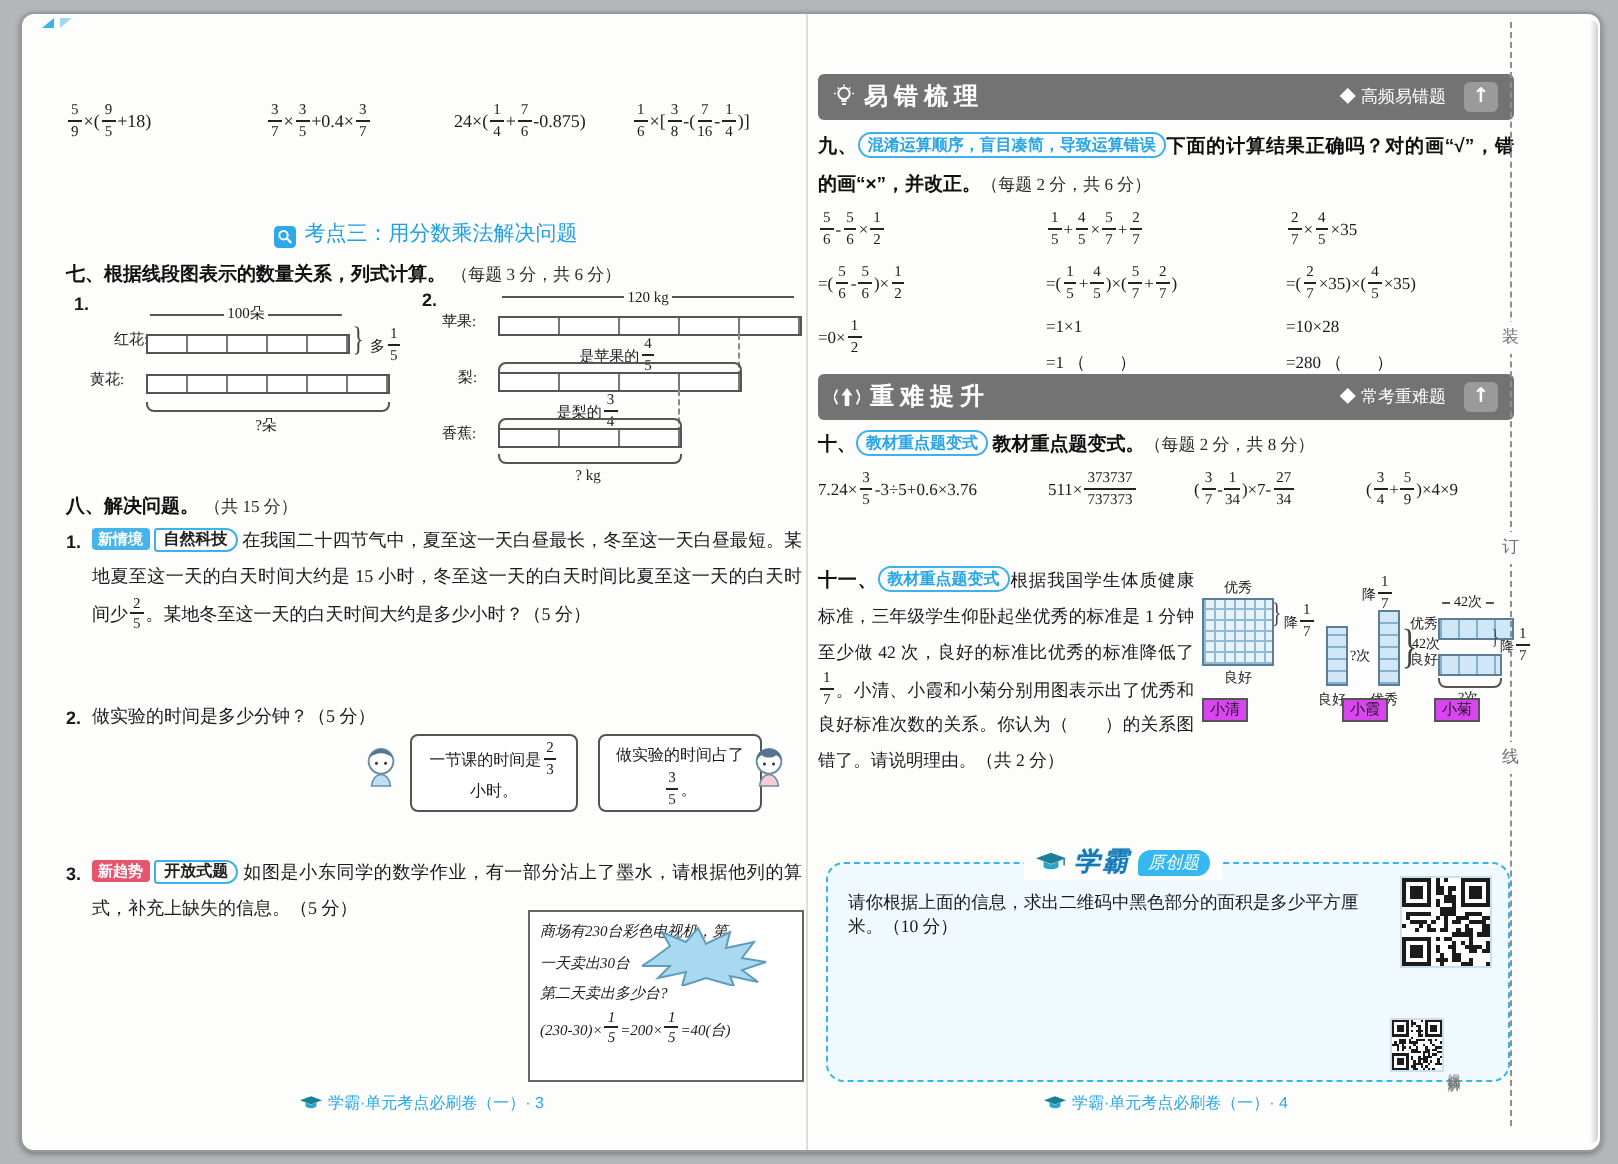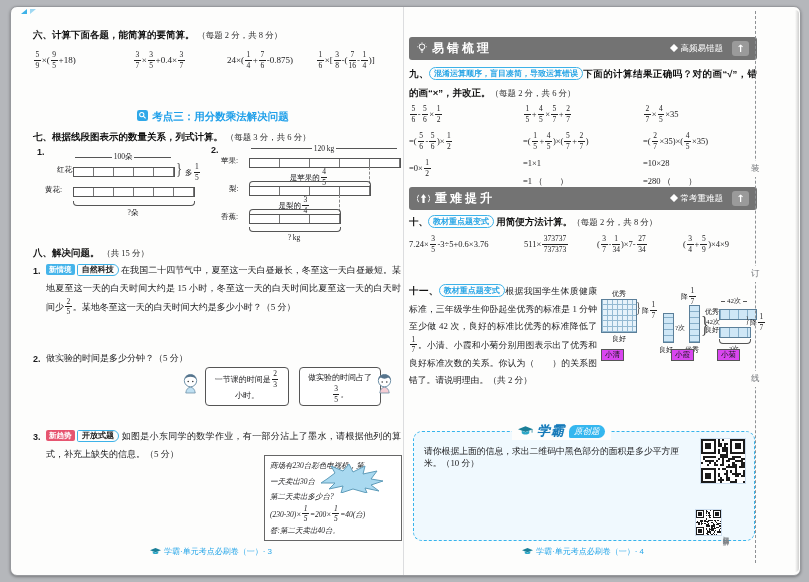--- a/index.html
+++ b/index.html
@@ -11,22 +11,22 @@
         background:linear-gradient(90deg,rgba(0,0,0,0),rgba(0,0,0,.18));}
   .spine{position:absolute;left:392px;top:0;bottom:0;width:1px;background:#dcdddf}
   .abs{position:absolute}
   .sans{font-family:"Liberation Sans","DejaVu Sans",sans-serif}
   .hd{font-family:"Liberation Sans","DejaVu Sans",sans-serif;font-weight:bold;font-size:9.5px;color:#111}
   .score{font-weight:normal;font-family:"Liberation Serif",serif;font-size:8.5px;color:#2b2b2b}
   .math{font-size:9px;white-space:nowrap}
   .frac{display:inline-block;text-align:center;vertical-align:-0.55em;line-height:1;font-size:7.5px;margin:0 1px}
   .frac .fn{display:block;padding:0 1.5px 1px;border-bottom:1px solid #222}
   .frac .fd{display:block;padding-top:1px}
-  .kaodian{color:#1e9fe9;font-weight:bold;font-size:10.5px;text-align:center;
-           font-family:"Liberation Sans",sans-serif;display:flex;align-items:flex-start;justify-content:center;gap:4px}
+  .kaodian{color:#1e9fe9;font-weight:normal;font-size:10.5px;text-align:center;
+           font-family:"Liberation Sans",sans-serif;display:flex;align-items:flex-end;justify-content:center;gap:4px}
   .tag-solid{display:inline-block;background:#45b4ea;color:#fff;font-size:7.5px;line-height:11px;
              padding:0 3px;border-radius:2px;font-family:"Liberation Sans",sans-serif;font-weight:bold;vertical-align:1px}
   .tag-red{background:#e65570}
   .tag-outline{display:inline-block;border:1px solid #3db2e8;color:#222;font-size:8px;line-height:10px;
              padding:0 4px;border-radius:2px 7px 7px 2px;font-family:"Liberation Sans",sans-serif;font-weight:bold;vertical-align:1px}
   .pill{display:inline-block;border:1px solid #3db2e8;color:#2aa6e6;font-size:8px;line-height:11px;
              padding:0 4px;border-radius:8px;font-weight:bold;font-family:Liberation Serif, serif;vertical-align:1px}
   .q-block{line-height:2.05;text-align:justify}
   .qnum{position:absolute;left:-13px;top:1px;font-weight:bold;font-family:"Liberation Sans",sans-serif}
   .banner{height:23px;background:#737373;border-radius:3px;color:#fff;display:flex;align-items:center;padding:0 8px;box-sizing:border-box}
@@ -72,24 +72,20 @@
 </style>
 </head>
 <body>
 
 <div class="canvas">
  <div class="book">
 
   <div class="mark" style="left:10px;top:2px;border-width:0 0 5px 6px;border-color:transparent transparent #3db2e8 transparent"></div>
   <div class="mark" style="left:19px;top:2px;border-width:5px 6px 0 0;border-color:#9fd8f2 transparent transparent transparent"></div>
 
-  <div class="abs hd" style="left:22px;top:22px">
-    <span>六、</span><span>计算下面各题，能简算的要简算。</span>
-    <span class="score">（每题 2 分，共 8 分）</span>
-  </div>
   <div class="abs math" style="left:22px;top:44px"><span class="frac"><span class="fn">5</span><span class="fd">9</span></span>×(<span class="frac"><span class="fn">9</span><span class="fd">5</span></span>+18)</div>
   <div class="abs math" style="left:122px;top:44px"><span class="frac"><span class="fn">3</span><span class="fd">7</span></span>×<span class="frac"><span class="fn">3</span><span class="fd">5</span></span>+0.4×<span class="frac"><span class="fn">3</span><span class="fd">7</span></span></div>
   <div class="abs math" style="left:216px;top:44px">24×(<span class="frac"><span class="fn">1</span><span class="fd">4</span></span>+<span class="frac"><span class="fn">7</span><span class="fd">6</span></span>-0.875)</div>
   <div class="abs math" style="left:305px;top:44px"><span class="frac"><span class="fn">1</span><span class="fd">6</span></span>×[<span class="frac"><span class="fn">3</span><span class="fd">8</span></span>-(<span class="frac"><span class="fn">7</span><span class="fd">16</span></span>-<span class="frac"><span class="fn">1</span><span class="fd">4</span></span>)]</div>
 
   <div class="abs kaodian" style="left:22px;top:103px;width:360px">
     <span style="display:inline-flex">
       <svg viewBox="0 0 12 12" width="11" height="11">
             <rect width="12" height="12" rx="2.5" fill="#2fa8e8"></rect>
             <circle cx="5.2" cy="5" r="2.3" fill="none" stroke="#fff" stroke-width="1.1"></circle>
@@ -178,21 +174,20 @@
     <span class="tag-solid tag-red">新趋势</span>
     <span class="tag-outline">开放式题</span>
     <span>如图是小东同学的数学作业，有一部分沾上了墨水，请根据他列的算式，补充上缺失的信息。（5 分）</span>
   </div>
 
   <div class="hw" style="left:253px;top:448px;width:126px;height:80px">
     <div>商场有230台彩色电视机，第</div>
     <div>一天卖出30台</div>
     <div>第二天卖出多少台?</div>
     <div class="math" style="font-size:7.5px">(230-30)×<span class="frac"><span class="fn">1</span><span class="fd">5</span></span>=200×<span class="frac"><span class="fn">1</span><span class="fd">5</span></span>=40(台)</div>
-    <div>答:第二天卖出40台。</div>
     <span class="abs" style="left:56px;top:7px">
       <svg viewBox="0 0 64 30" width="64" height="30">
             <polygon points="6,16 14,10 10,3 22,8 28,1 32,9 44,3 42,11 56,8 50,16 62,18 50,22 58,28 44,25 46,30 32,26 20,30 22,23 8,26 14,20 0,20" fill="#a9d9f0" stroke="#5e9cba" stroke-width="1"></polygon>
           </svg>
     </span>
   </div>
 
   <div class="footer" style="left:20px;top:539px;width:360px">
     <span style="display:inline-flex">
       <svg viewBox="0 0 16 10" width="11" height="7">
@@ -247,21 +242,21 @@
             <path d="M14 2l2 4.5L14 11" fill="none" stroke="#fff" stroke-width="1.1"></path>
             <path d="M8 1l3.4 4.6H9.4V12H6.6V5.6H4.6z" fill="#fff"></path>
           </svg>
     </span>
     <span class="t">重难提升</span>
     <span class="r">◆ 常考重难题</span>
     <span class="chip">↑</span>
   </div>
 
   <div class="abs" style="left:398px;top:208px;width:348px">
-    <span class="hd">十、</span><span class="pill">教材重点题变式</span> <span class="hd">用简便方法计算。</span><span class="score">（每题 2 分，共 8 分）</span>
+    <span class="hd">十、</span><span class="pill">教材重点题变式</span> <span class="hd">教材重点题变式。</span><span class="score">（每题 2 分，共 8 分）</span>
   </div>
   <div class="abs math" style="left:398px;top:228px;font-size:8.5px">7.24×<span class="frac"><span class="fn">3</span><span class="fd">5</span></span>-3÷5+0.6×3.76</div>
   <div class="abs math" style="left:513px;top:228px;font-size:8.5px">511×<span class="frac"><span class="fn">373737</span><span class="fd">737373</span></span></div>
   <div class="abs math" style="left:586px;top:228px;font-size:8.5px">(<span class="frac"><span class="fn">3</span><span class="fd">7</span></span>-<span class="frac"><span class="fn">1</span><span class="fd">34</span></span>)×7-<span class="frac"><span class="fn">27</span><span class="fd">34</span></span></div>
   <div class="abs math" style="left:672px;top:228px;font-size:8.5px">(<span class="frac"><span class="fn">3</span><span class="fd">4</span></span>+<span class="frac"><span class="fn">5</span><span class="fd">9</span></span>)×4×9</div>
 
   <div class="abs q-block" style="left:398px;top:274px;width:188px;line-height:2.0;font-size:8.8px">
     <span class="hd">十一、</span><span class="pill">教材重点题变式</span><span>根据我国学生体质健康标准，三年级学生仰卧起坐优秀的标准是 1 分钟至少做 42 次，良好的标准比优秀的标准降低了<span class="frac"><span class="fn">1</span><span class="fd">7</span></span>。小清、小霞和小菊分别用图表示出了优秀和良好标准次数的关系。你认为（　　）的关系图错了。请说明理由。（共 2 分）</span>
   </div>
 

